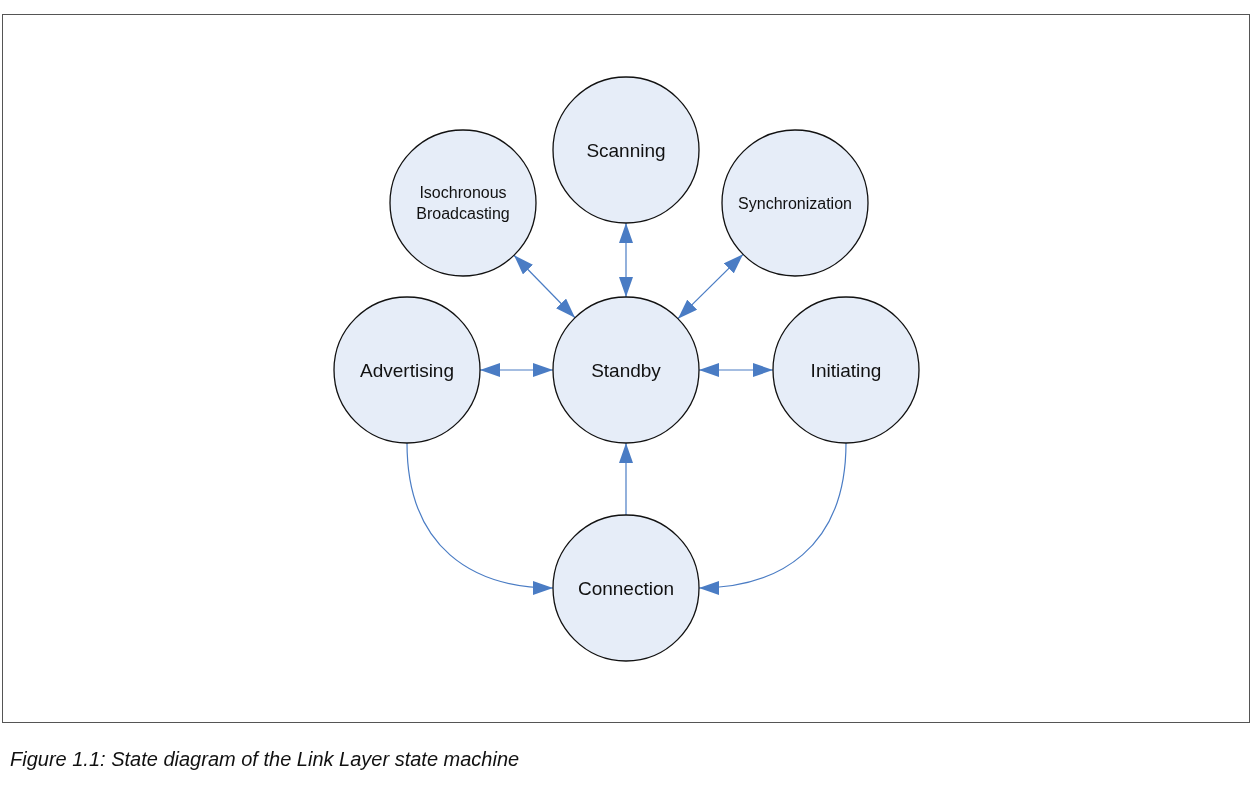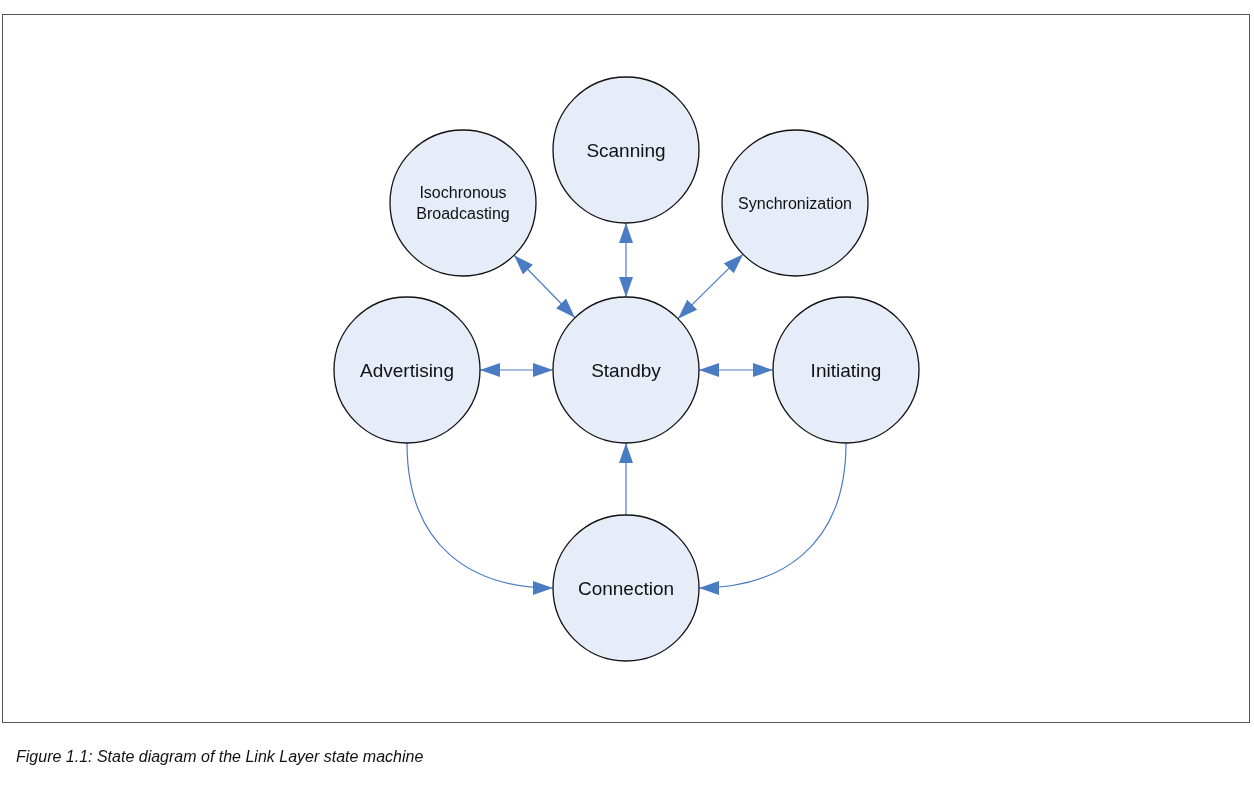--- a/index.html
+++ b/index.html
@@ -6,22 +6,22 @@
   body { width: 1254px; height: 786px; position: relative; overflow: hidden; }
   #frame {
     position: absolute; left: 2px; top: 14px; width: 1248px; height: 709px;
     border: 1.5px solid #555555; box-sizing: border-box; background: #ffffff;
   }
   #diagram { position: absolute; left: 0; top: 0; }
   .state-circle { fill: #e6edf8; stroke: #111111; stroke-width: 1.3; }
   .state-label { font-family: "Liberation Sans", sans-serif; fill: #111111; text-anchor: middle; dominant-baseline: central; }
   .edge { stroke: #4a7cc4; stroke-width: 1.2; fill: none; }
   #caption {
-    position: absolute; left: 16px; top: 748px;
-    font-family: "Liberation Sans", sans-serif; font-style: italic; font-size: 16px; color: #111111;
+    position: absolute; left: 10px; top: 748px;
+    font-family: "Liberation Sans", sans-serif; font-style: italic; font-size: 20px; color: #111111;
     white-space: nowrap;
   }
 </style>
 </head>
 <body>
 
 <div id="frame"></div>
 
 <svg id="diagram" width="1254" height="786">
   <defs>

